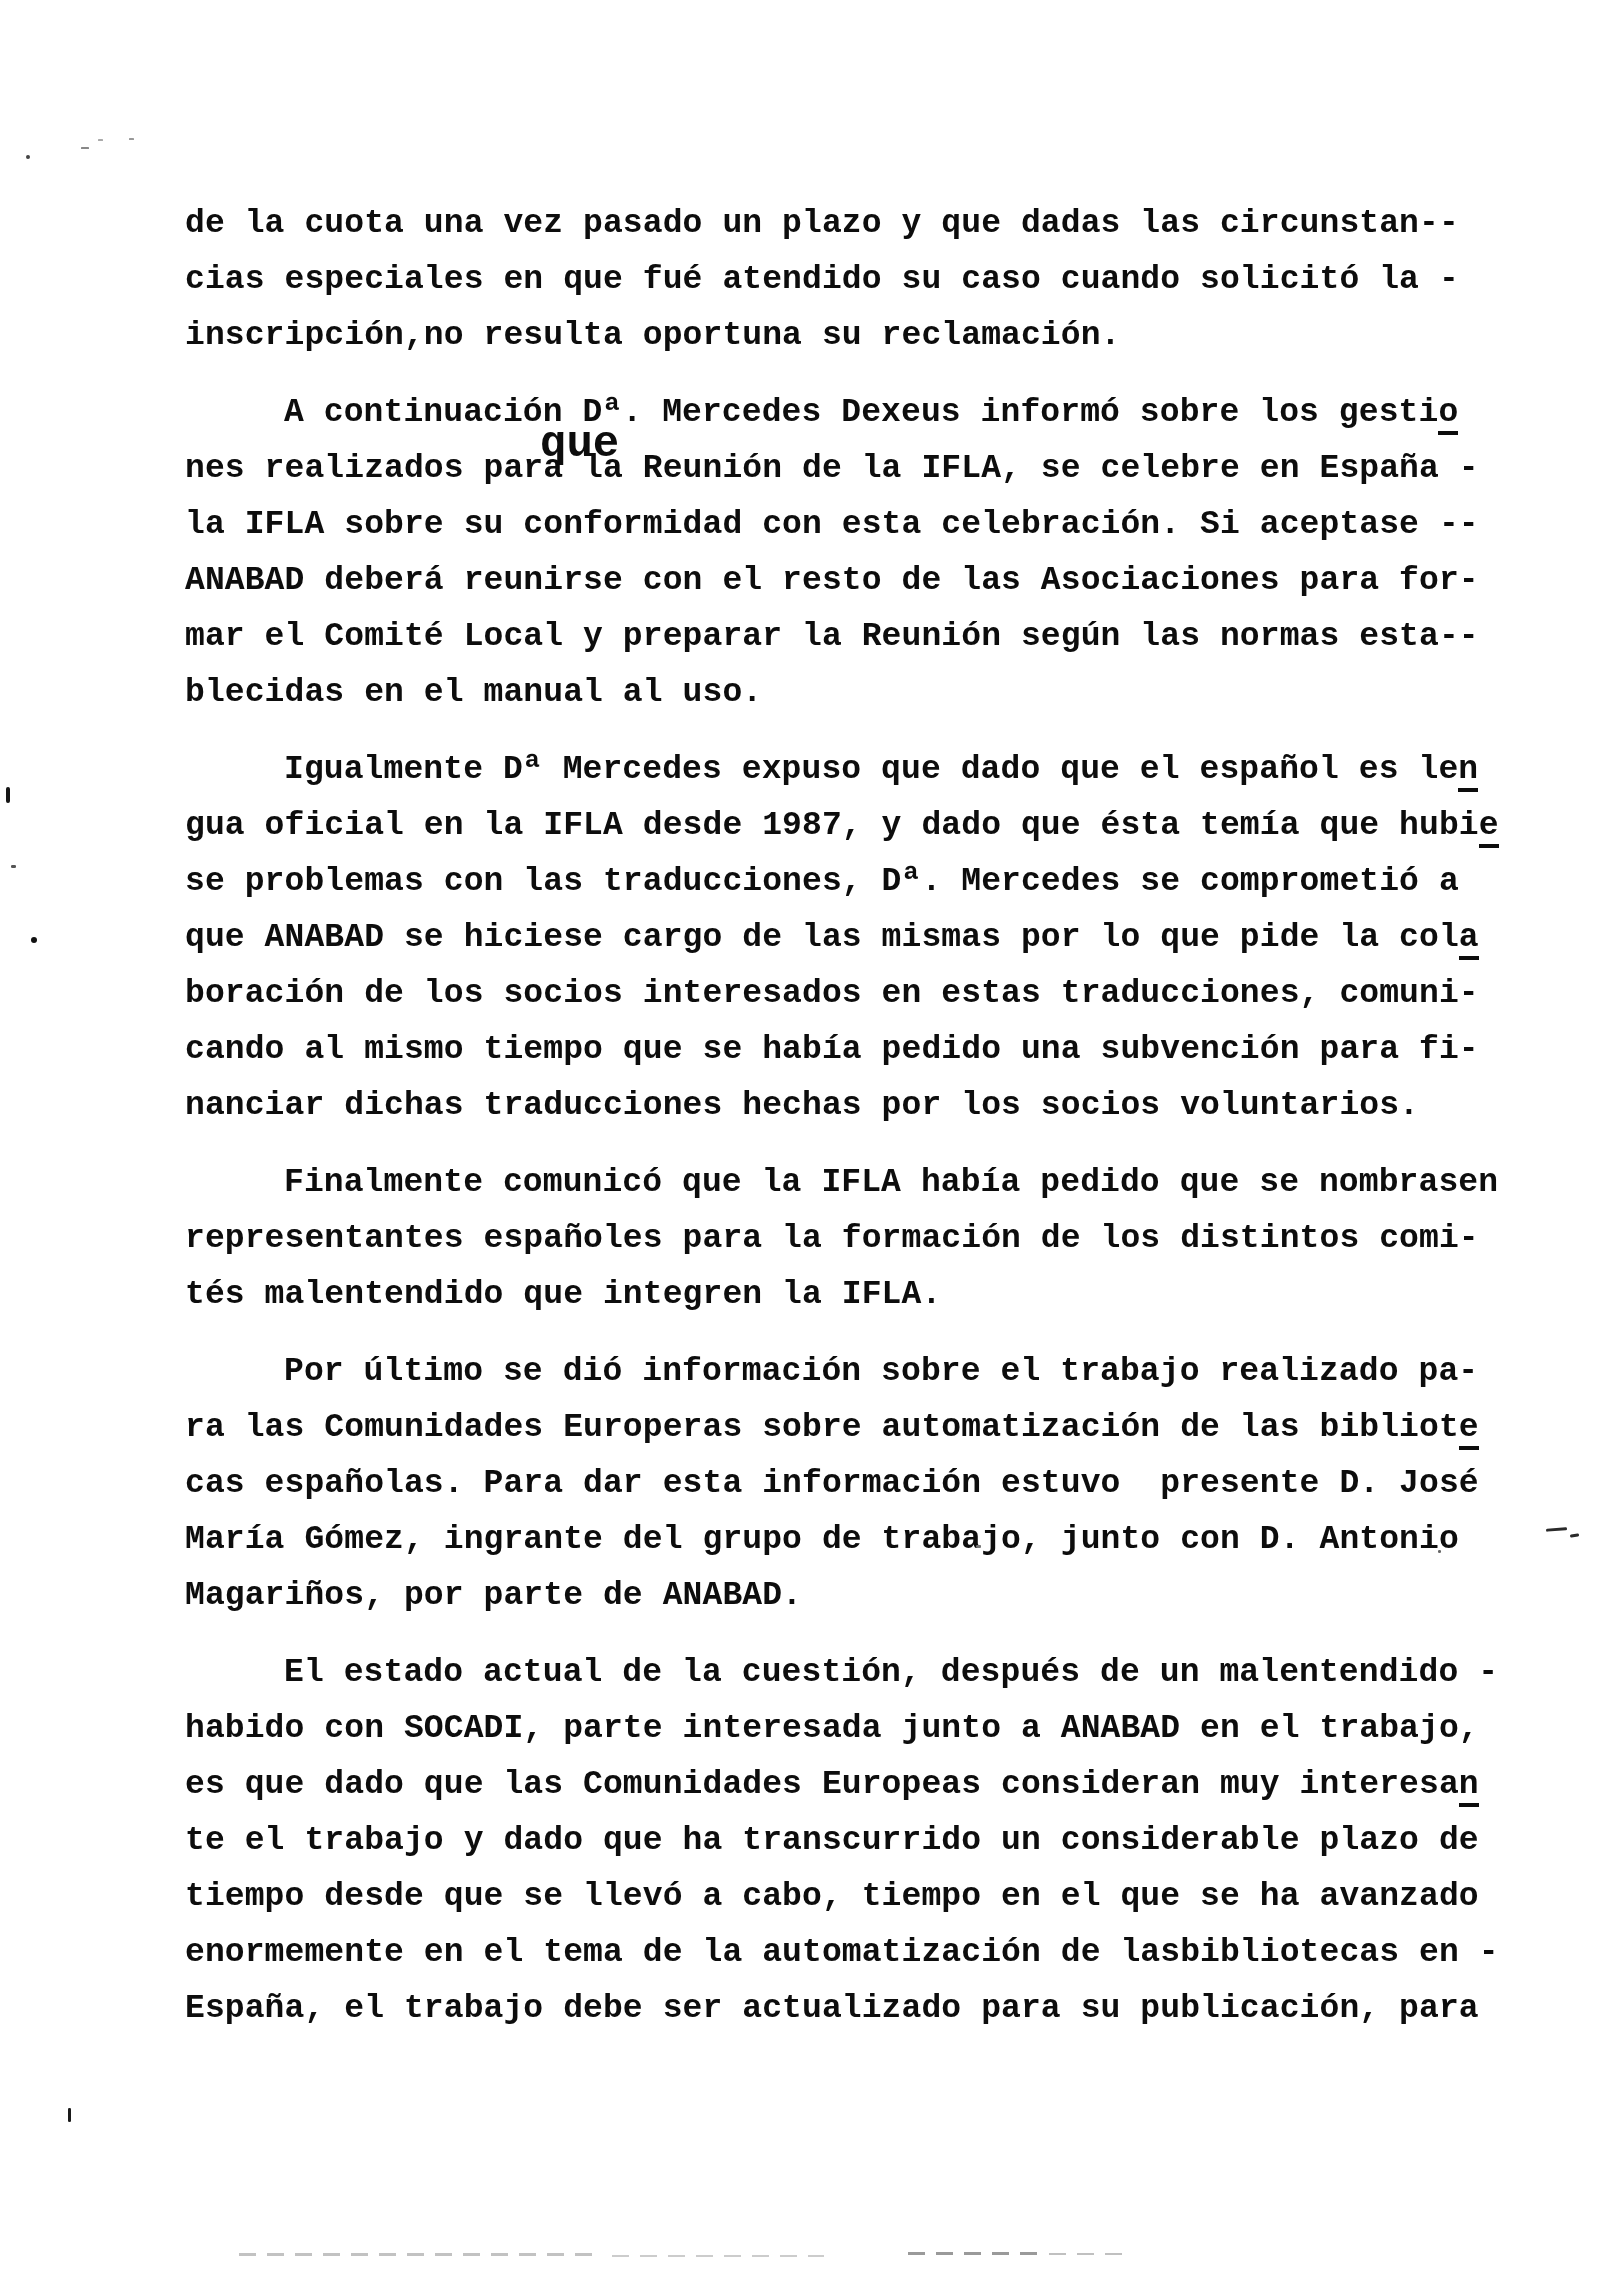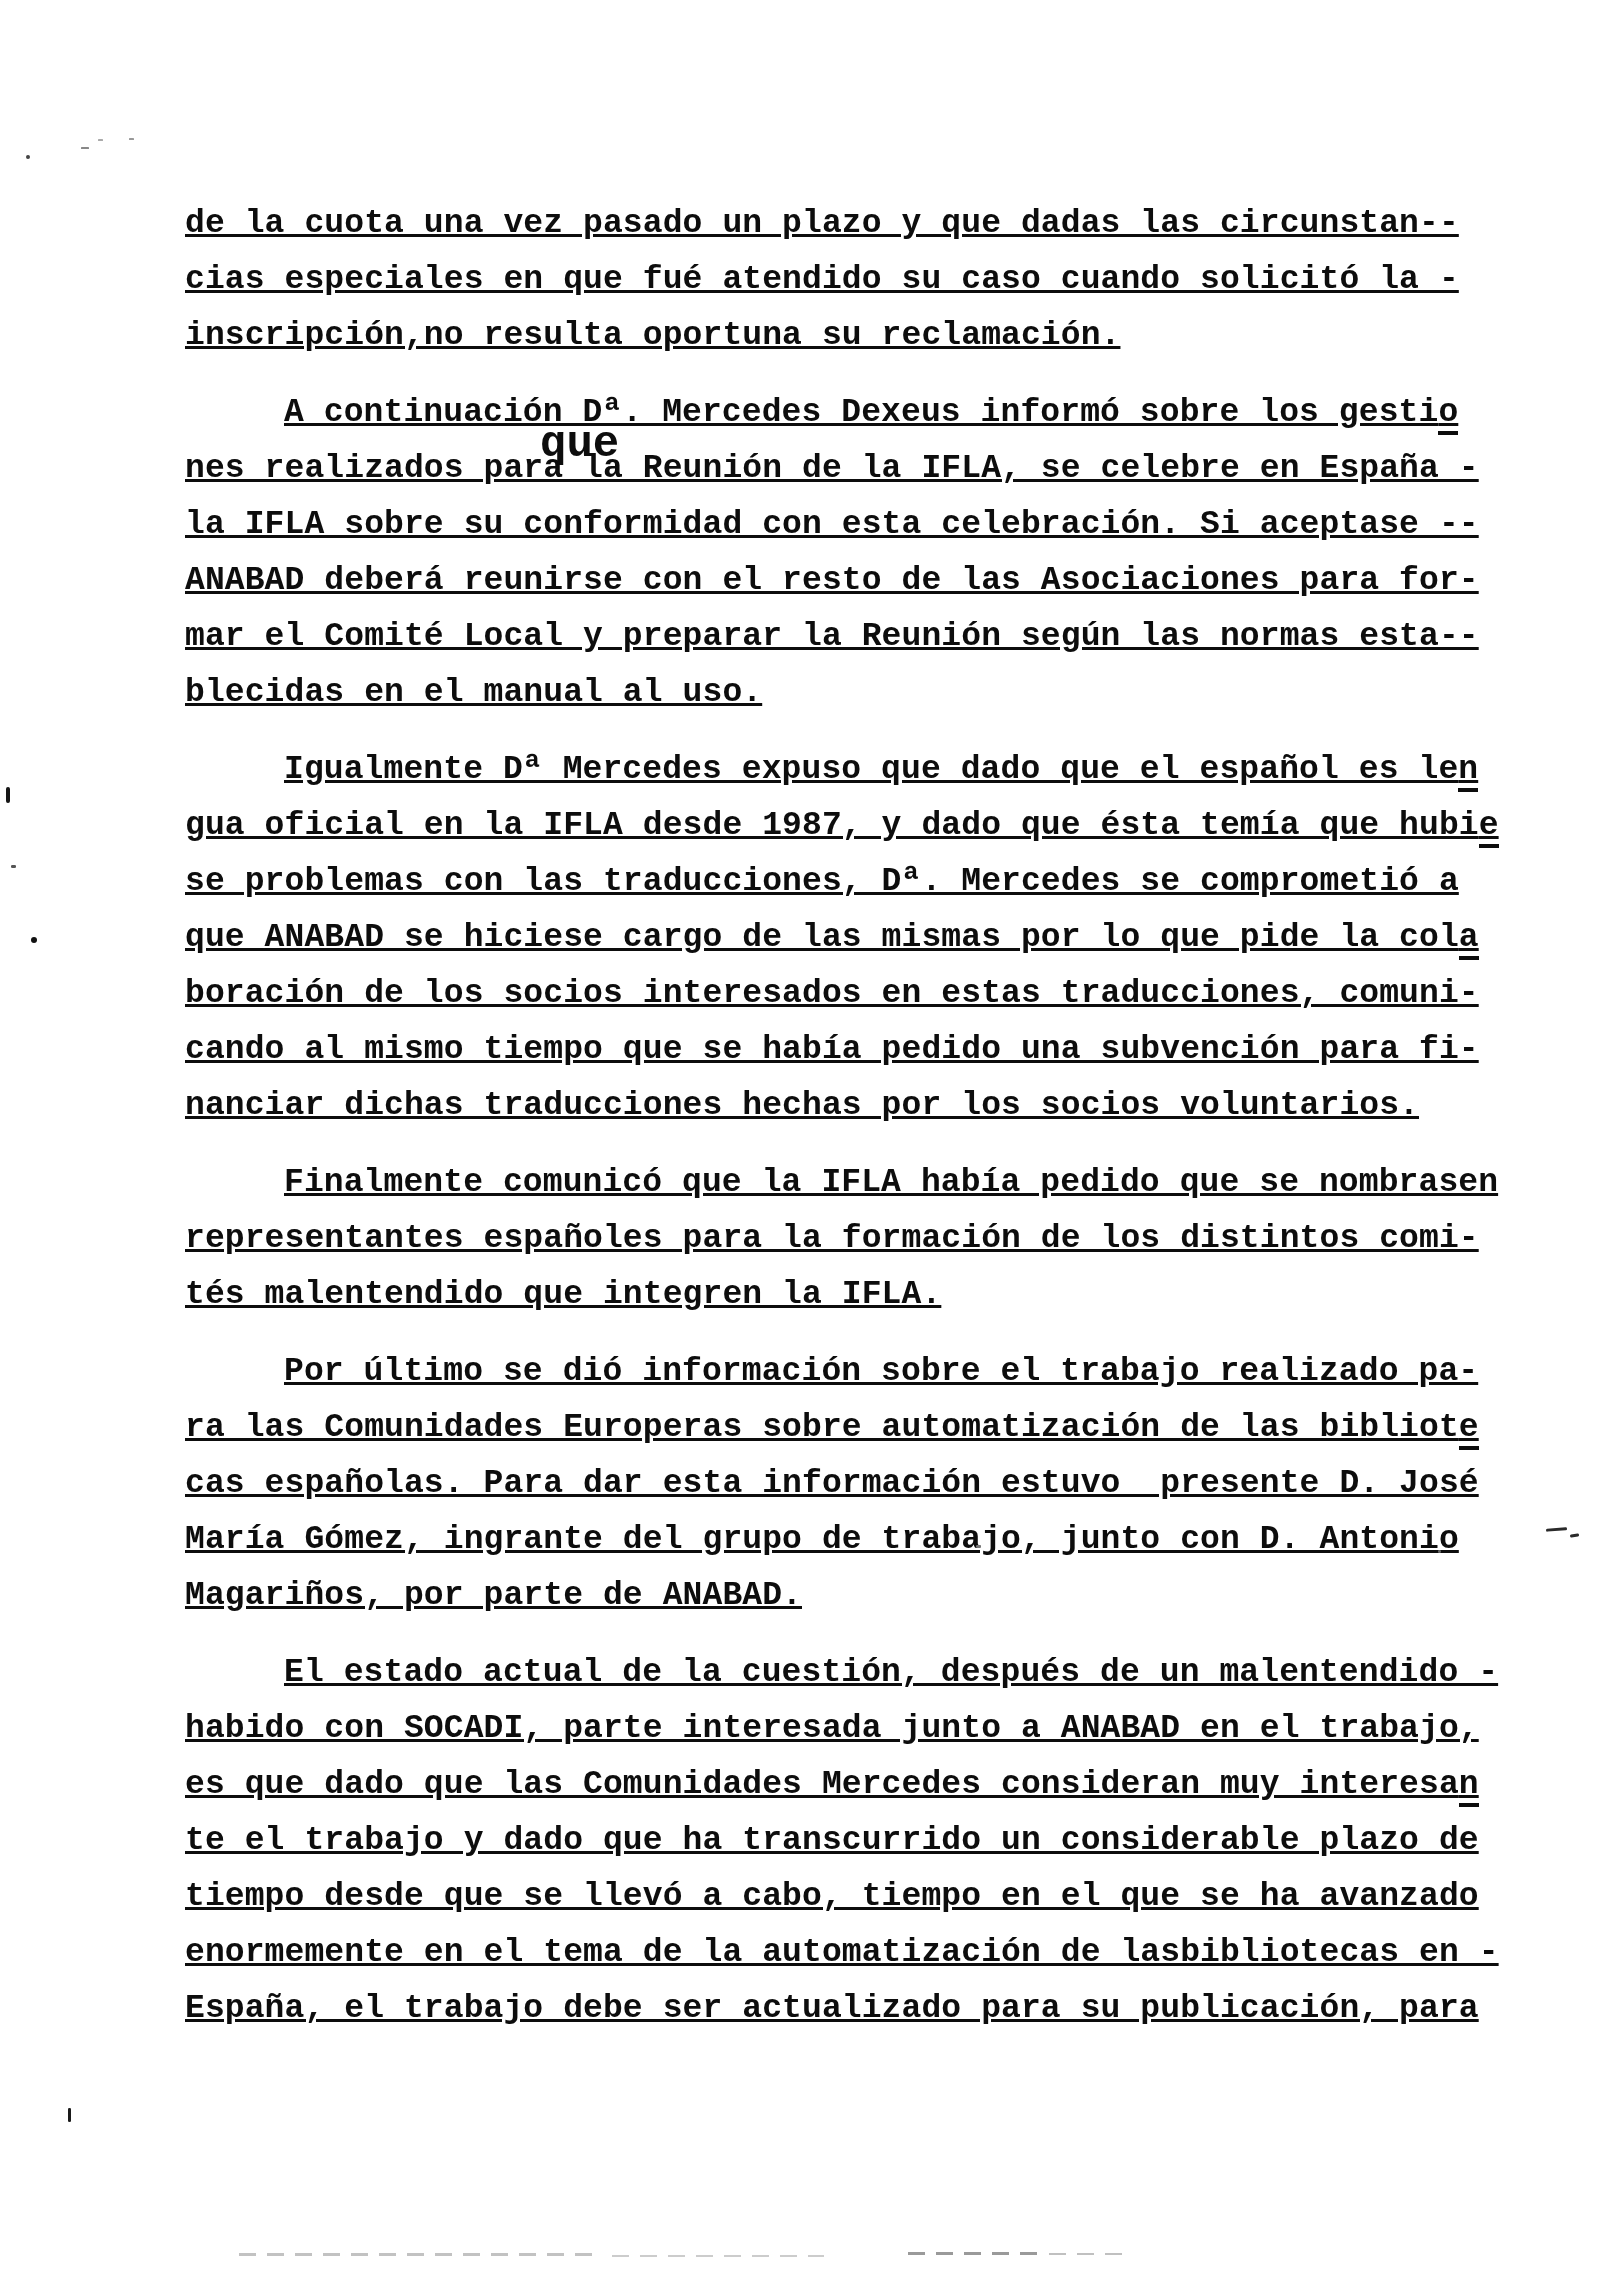--- a/index.html
+++ b/index.html
@@ -22,21 +22,20 @@
     width: 1365px;
   }
   .para { margin: 0 0 21px 0; }
   .line {
     height: 56px;
     line-height: 56px;
     font-size: 33px;
     font-weight: 700;
     letter-spacing: 0.1px;
     white-space: pre;
-    text-decoration: underline;
   }
   .line.indent { padding-left: 99px; }
   .u-last { border-bottom: 4.5px solid currentColor; }
   .interline { position: relative; height: 0; }
   .interline > span {
     position: absolute;
     left: 355px; top: -13px;
     font-size: 44px;
     font-weight: 700;
     line-height: 33px;
@@ -82,21 +81,21 @@
       <div class="para">
         <div class="line indent">Por último se dió información sobre el trabajo realizado pa-</div>
         <div class="line"><span>ra las Comunidades Europeras sobre automatización de las bibliot</span><span class="u-last">e</span></div>
         <div class="line">cas españolas. Para dar esta información estuvo  presente D. José</div>
         <div class="line">María Gómez, ingrante del grupo de trabajo, junto con D. Antonio</div>
         <div class="line">Magariños, por parte de ANABAD.</div>
       </div>
       <div class="para">
         <div class="line indent">El estado actual de la cuestión, después de un malentendido -</div>
         <div class="line">habido con SOCADI, parte interesada junto a ANABAD en el trabajo,</div>
-        <div class="line"><span>es que dado que las Comunidades Mercedes consideran muy interesa</span><span class="u-last">n</span></div>
+        <div class="line"><span>es que dado que las Comunidades Europeas consideran muy interesa</span><span class="u-last">n</span></div>
         <div class="line">te el trabajo y dado que ha transcurrido un considerable plazo de</div>
         <div class="line">tiempo desde que se llevó a cabo, tiempo en el que se ha avanzado</div>
         <div class="line">enormemente en el tema de la automatización de lasbibliotecas en -</div>
         <div class="line">España, el trabajo debe ser actualizado para su publicación, para</div>
       </div>
     </div>
   <div id="artifact-layer">
       <div class="artifact" style="left: 26px; top: 155px; width: 3.9px; height: 3.9px; background: rgb(68, 68, 68); border-radius: 1.9px;"></div>
       <div class="artifact" style="left: 81px; top: 147px; width: 7.7px; height: 1.9px; background: rgb(136, 136, 136); border-radius: 0.6px;"></div>
       <div class="artifact" style="left: 98px; top: 139px; width: 5.2px; height: 1.9px; background: rgb(170, 170, 170); border-radius: 0.6px;"></div>

